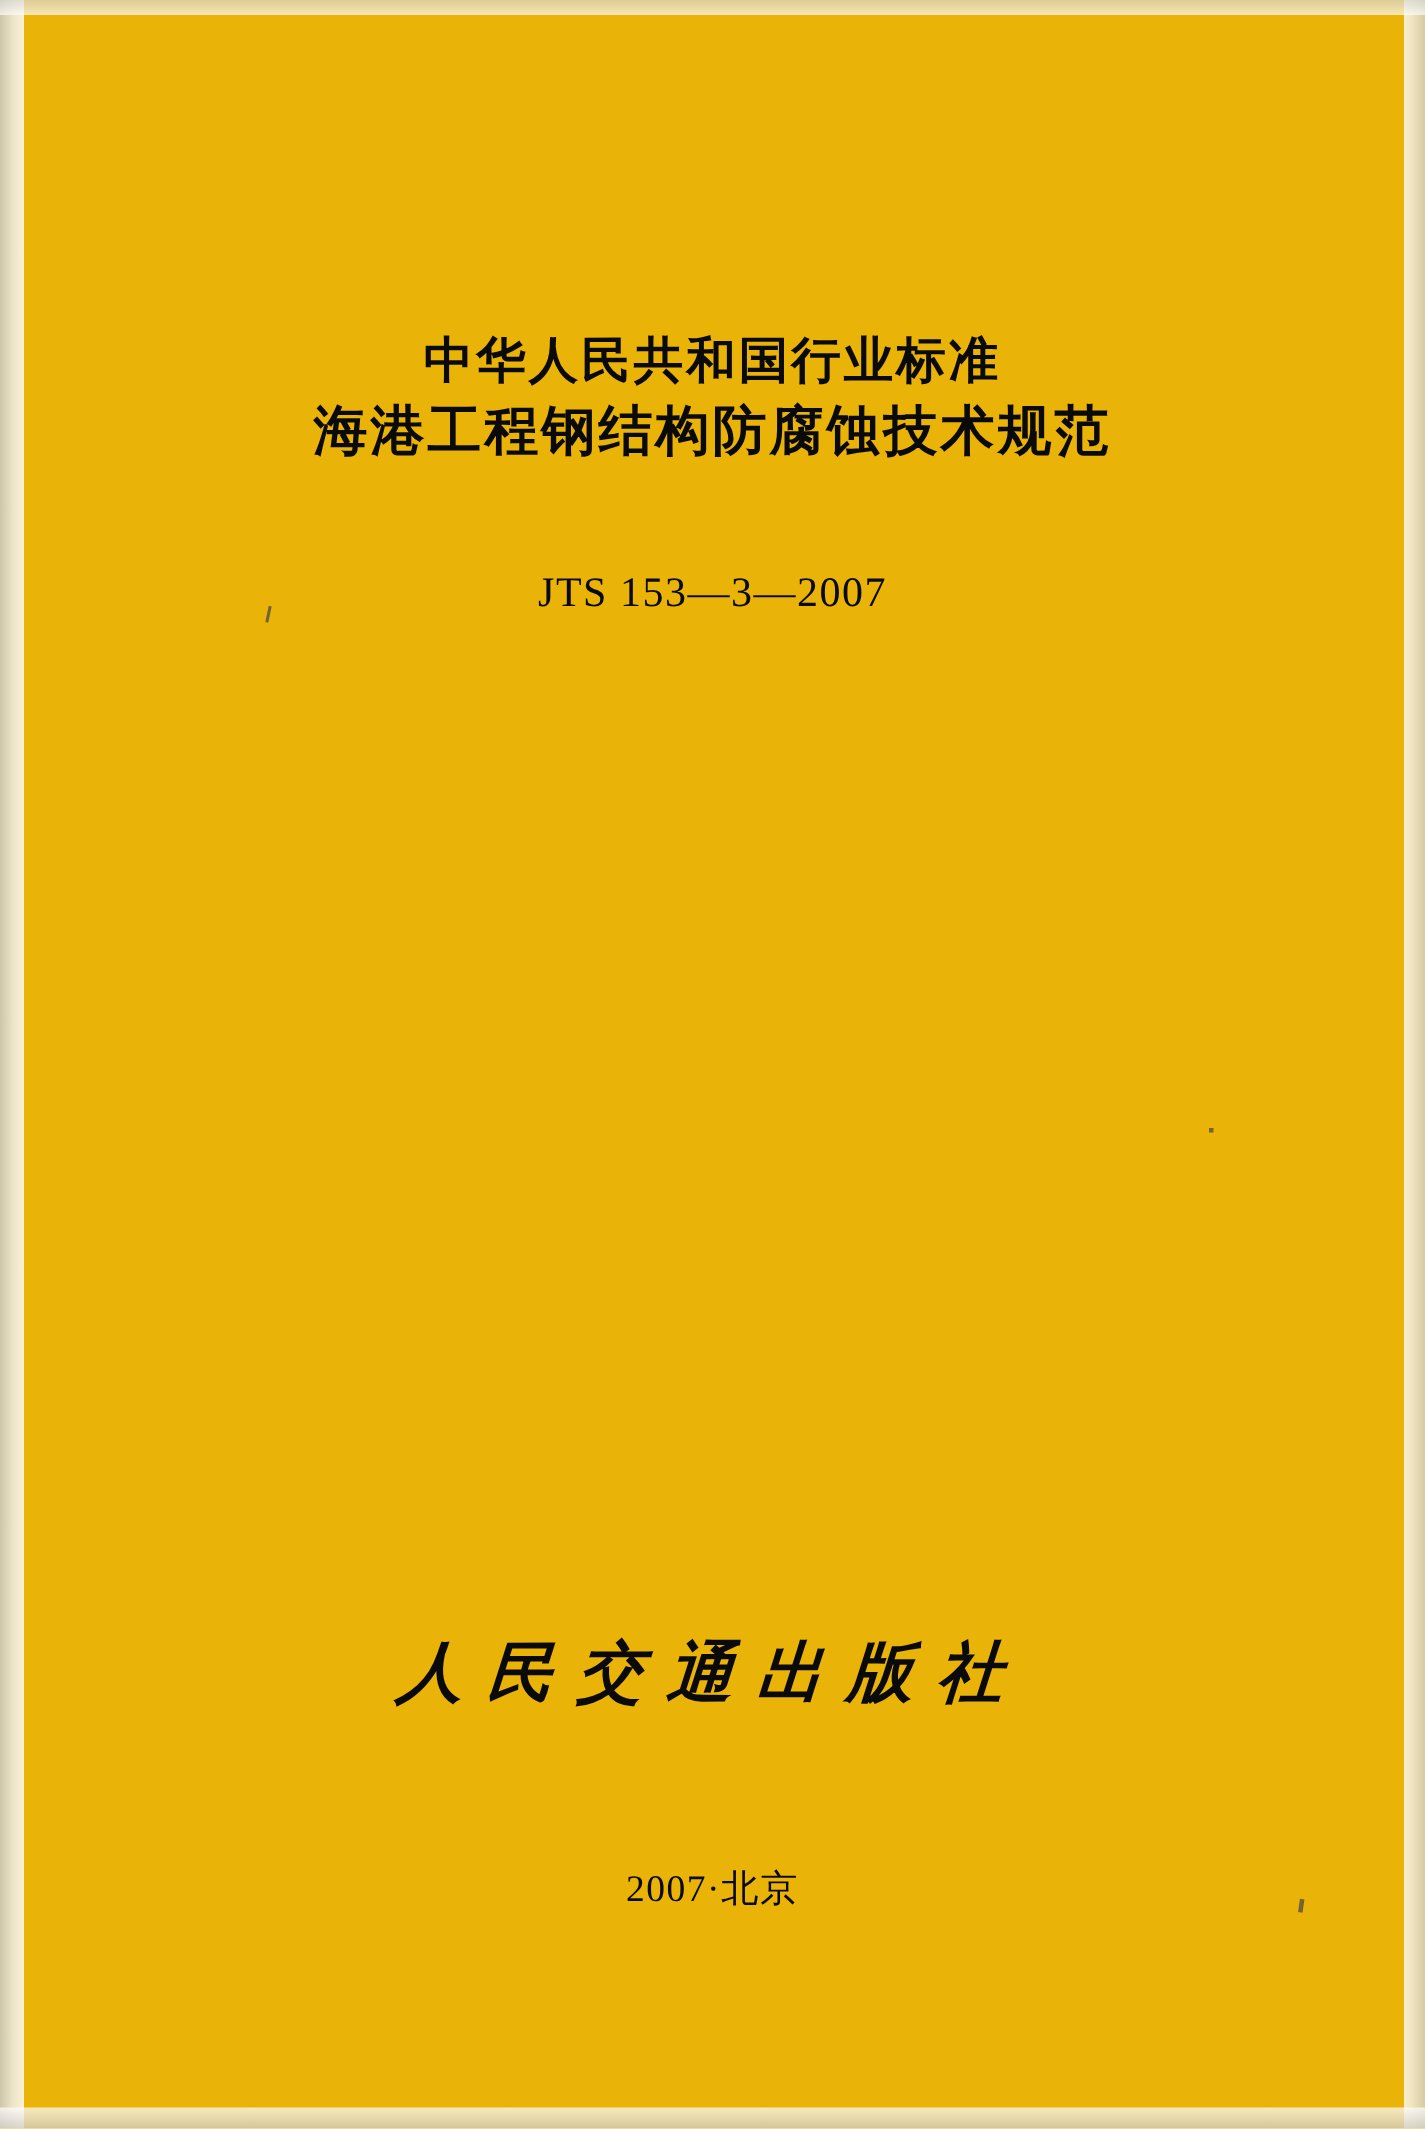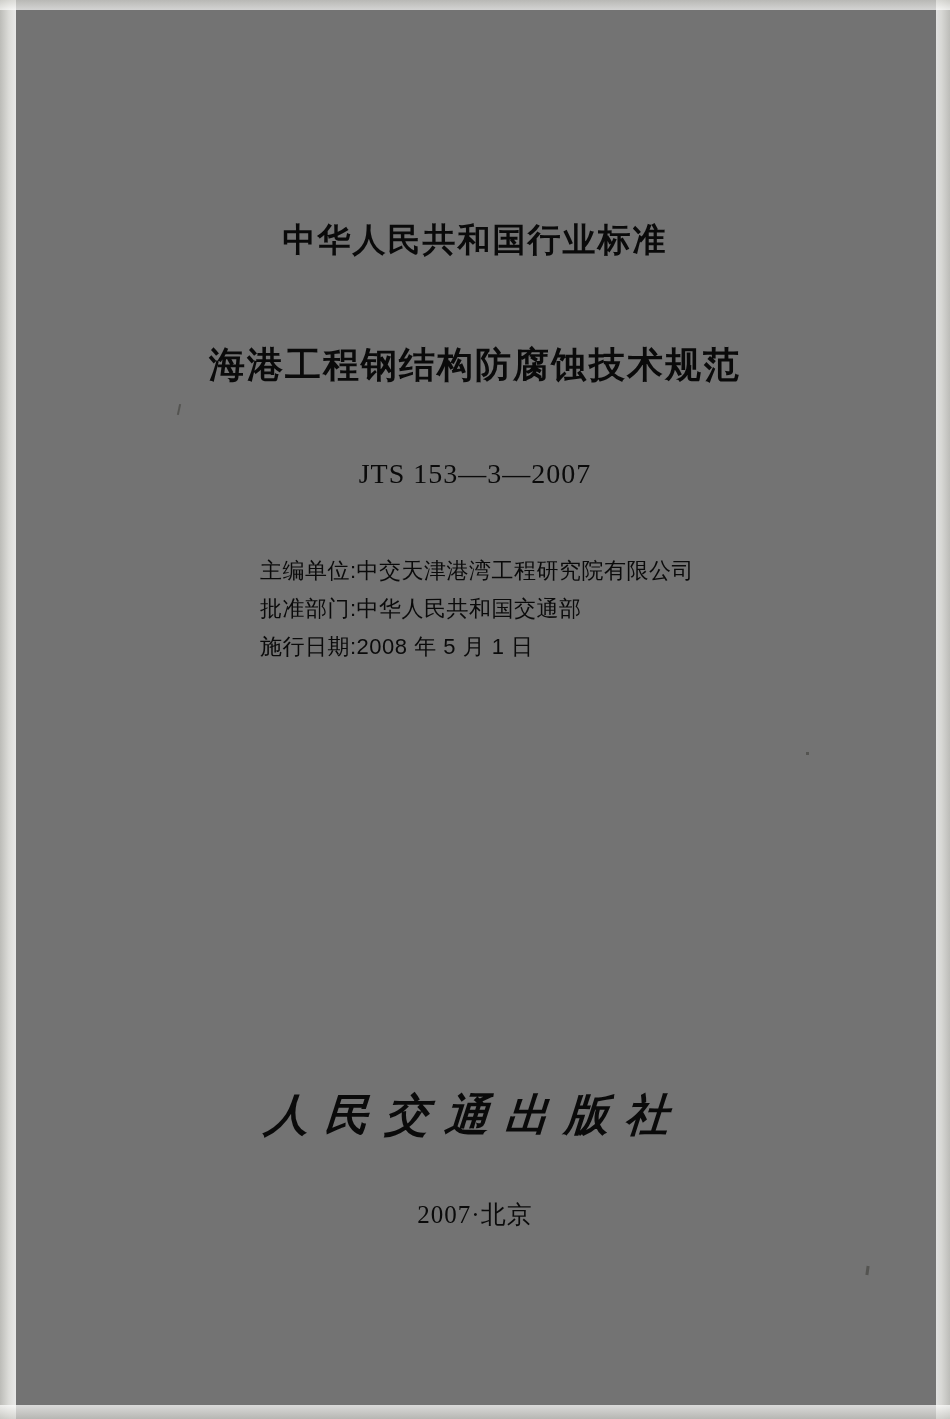--- a/index.html
+++ b/index.html
@@ -4,21 +4,21 @@
 <style>
   html, body {
     margin: 0;
     padding: 0;
     background: #ffffff;
   }
   .page {
     position: relative;
     width: 950px;
     height: 1419px;
-    background: #737373;
+    background: #eab308;
     overflow: hidden;
     font-family: "Liberation Serif", serif;
     color: #0a0a0a;
   }
   
   .scan-edge-left {
     position: absolute;
     left: 0; top: 0;
     width: 16px; height: 100%;
     background: linear-gradient(to right, #c9c9c4 0%, #eeeeea 55%, #fdfdfc 100%);
@@ -55,21 +55,20 @@
   .std-series {
     margin-top: 218px;
     text-align: center;
     font-family: "Liberation Sans", sans-serif;
     font-weight: bold;
     font-size: 33px;
     letter-spacing: 2px;
   }
 
   .std-title {
-    margin-top: 78px;
     text-align: center;
     font-family: "Liberation Sans", sans-serif;
     font-weight: bold;
     font-size: 36px;
     letter-spacing: 2px;
   }
 
   .std-code {
     margin-top: 68px;
     text-align: center;
@@ -104,21 +103,21 @@
     transform: skewX(-4deg);
   }
   .publisher span {
     display: inline-block;
   }
 
   .imprint {
     position: absolute;
     left: 0;
     right: 0;
-    top: 1198px;
+    top: 1242px;
     text-align: center;
     font-family: "Liberation Serif", serif;
     font-size: 25px;
     letter-spacing: 1px;
   }
 
   
   .speck {
     position: absolute;
     background: #4a4a46;
@@ -141,25 +140,20 @@
   <div class="speck" style="left:866px;top:1266px;width:3px;height:9px;transform:rotate(8deg);"></div>
 
   <div class="content">
 
     <div class="std-series">中华人民共和国行业标准</div>
 
     <div class="std-title">海港工程钢结构防腐蚀技术规范</div>
 
     <div class="std-code">JTS 153—3—2007</div>
 
-    <div class="meta-block">
-      <div class="meta-row">主编单位:中交天津港湾工程研究院有限公司</div>
-      <div class="meta-row">批准部门:中华人民共和国交通部</div>
-      <div class="meta-row">施行日期:2008 年 5 月 1 日</div>
-    </div>
 
   </div>
 
   <div class="publisher">
     <span>人民交通出版社</span>
   </div>
 
   <div class="imprint">2007·北京</div>
 
 </div>

